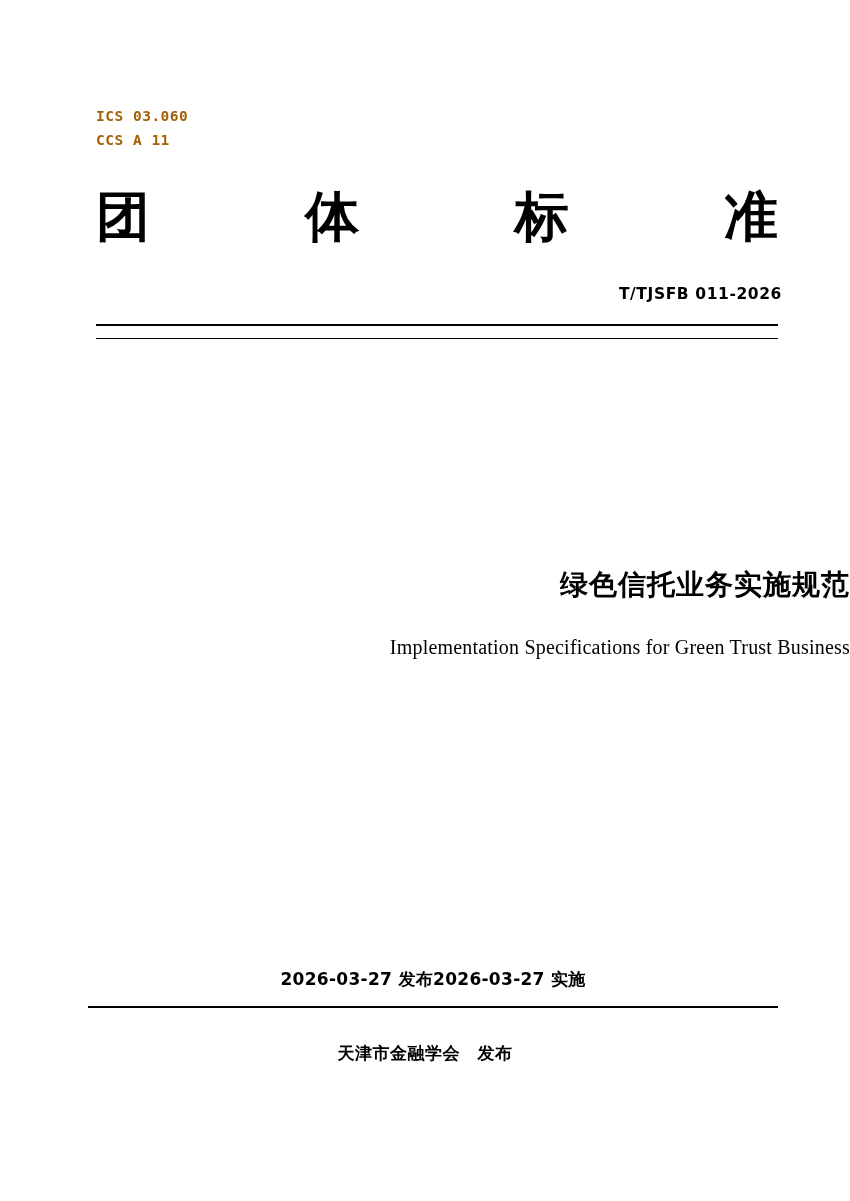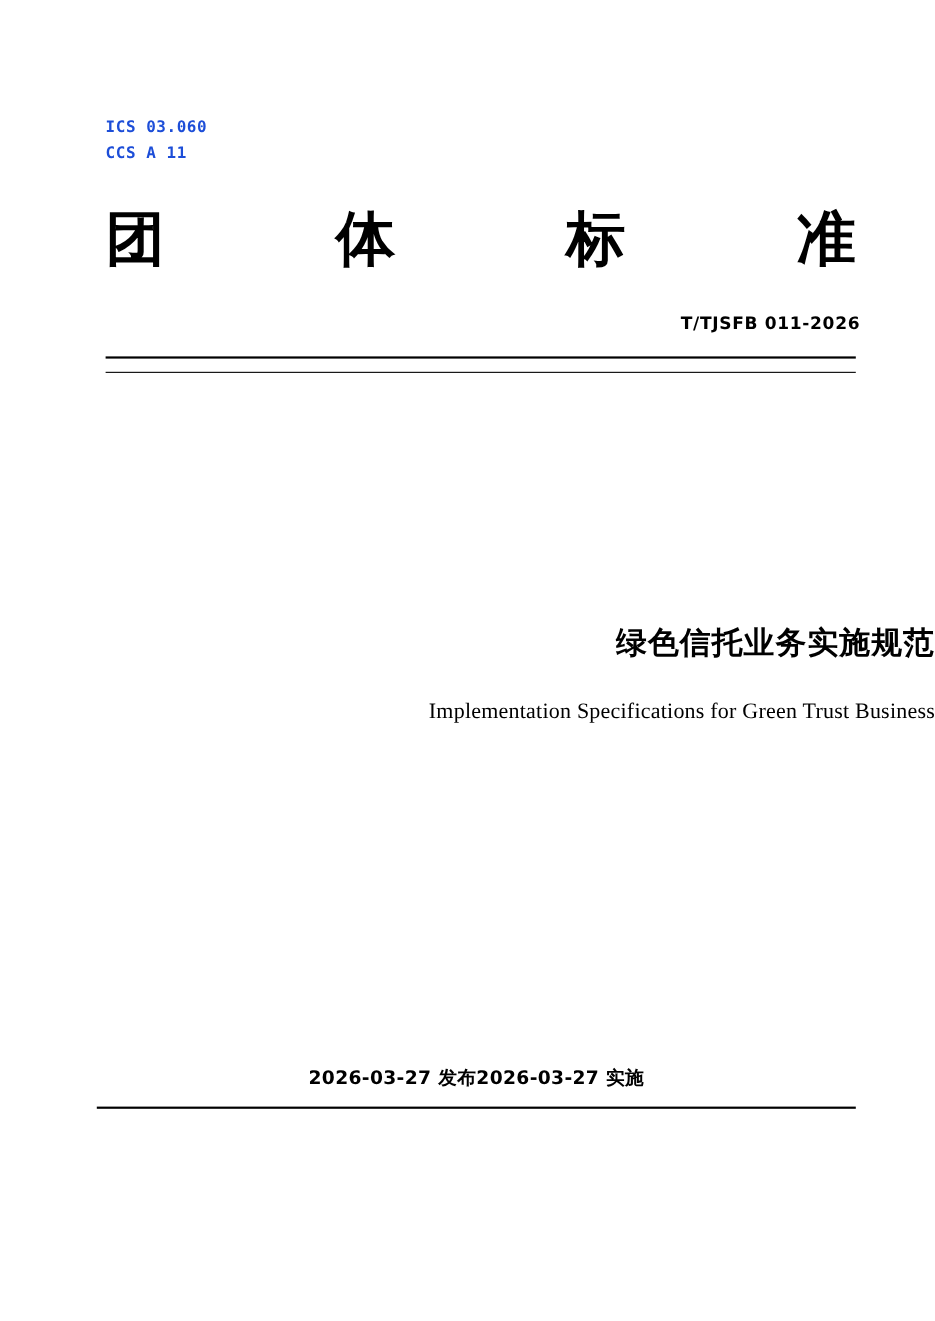--- a/index.html
+++ b/index.html
@@ -24,21 +24,21 @@
   
   .ics-block {
     position: absolute;
     left: 96px;
     top: 104px;
     font-family: "DejaVu Sans Mono", monospace;
     font-size: 14.5px;
     letter-spacing: 0.5px;
     line-height: 24px;
     font-weight: 600;
-    color: #1d4ed8;
+    color: #a16207;
   }
   .ics-line { white-space: pre; }
 
   
   .standard-kind {
     position: absolute;
     left: 96px;
     top: 186px;
     width: 682px;
     display: flex;
@@ -160,14 +160,15 @@
   <div class="rule-thin"></div>
 
   <div class="title-cn">绿色信托业务实施规范</div>
   <div class="title-en">Implementation Specifications for Green Trust Business</div>
 
   <div class="footer-dates">
     <div>2026-03-27 发布</div>
     <div>2026-03-27 实施</div>
   </div>
   <div class="rule-footer"></div>
+  <div class="publisher">天津市金融学会　发布</div>
 
 </div>
 
 </body></html>

